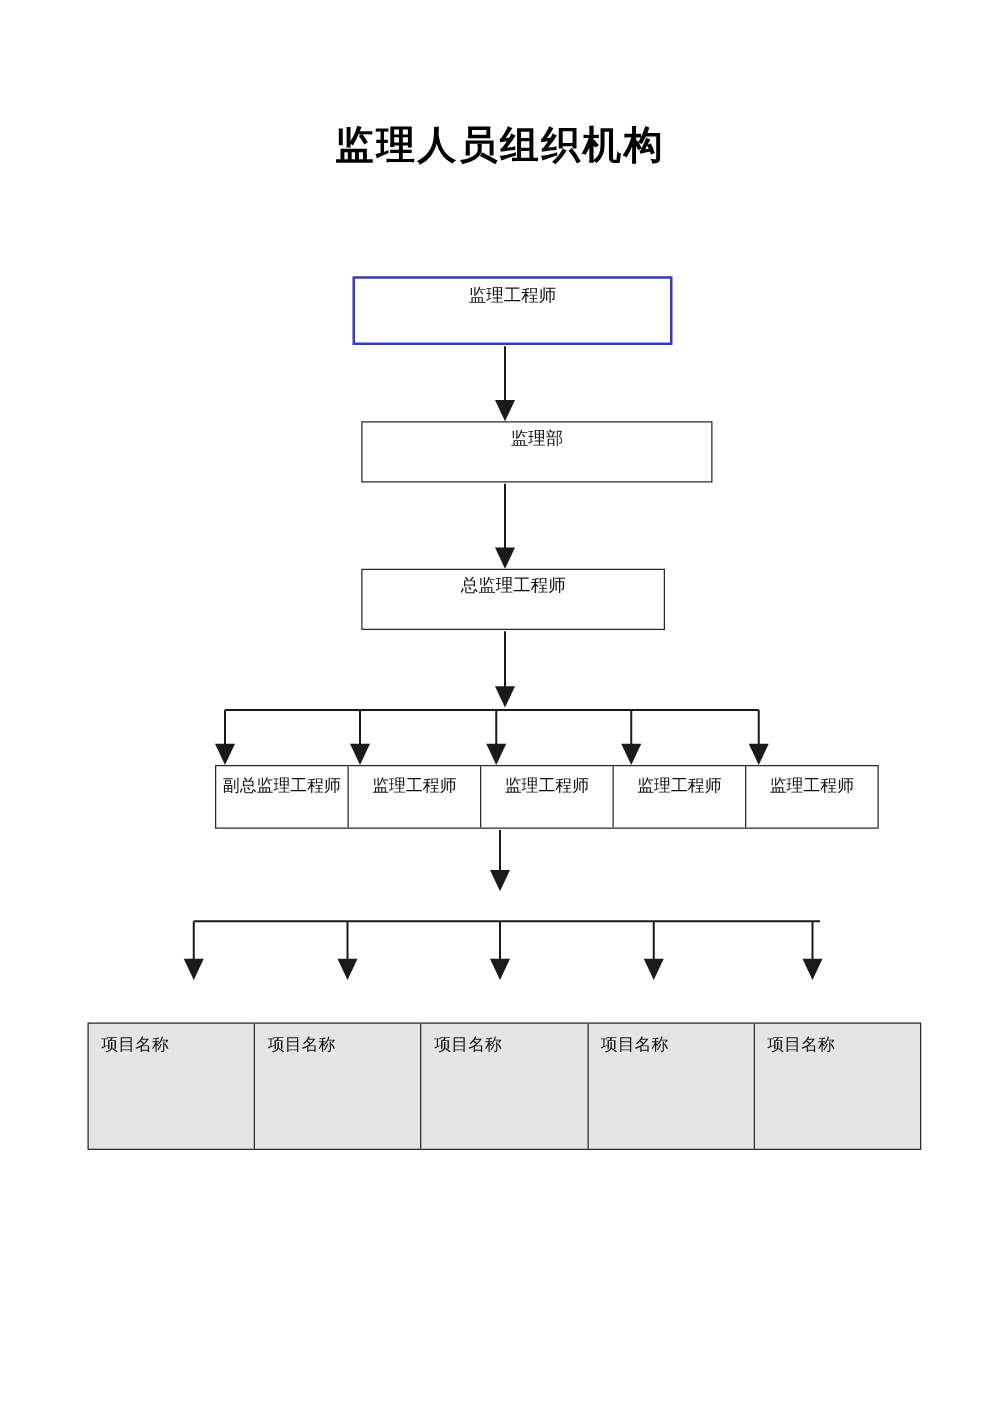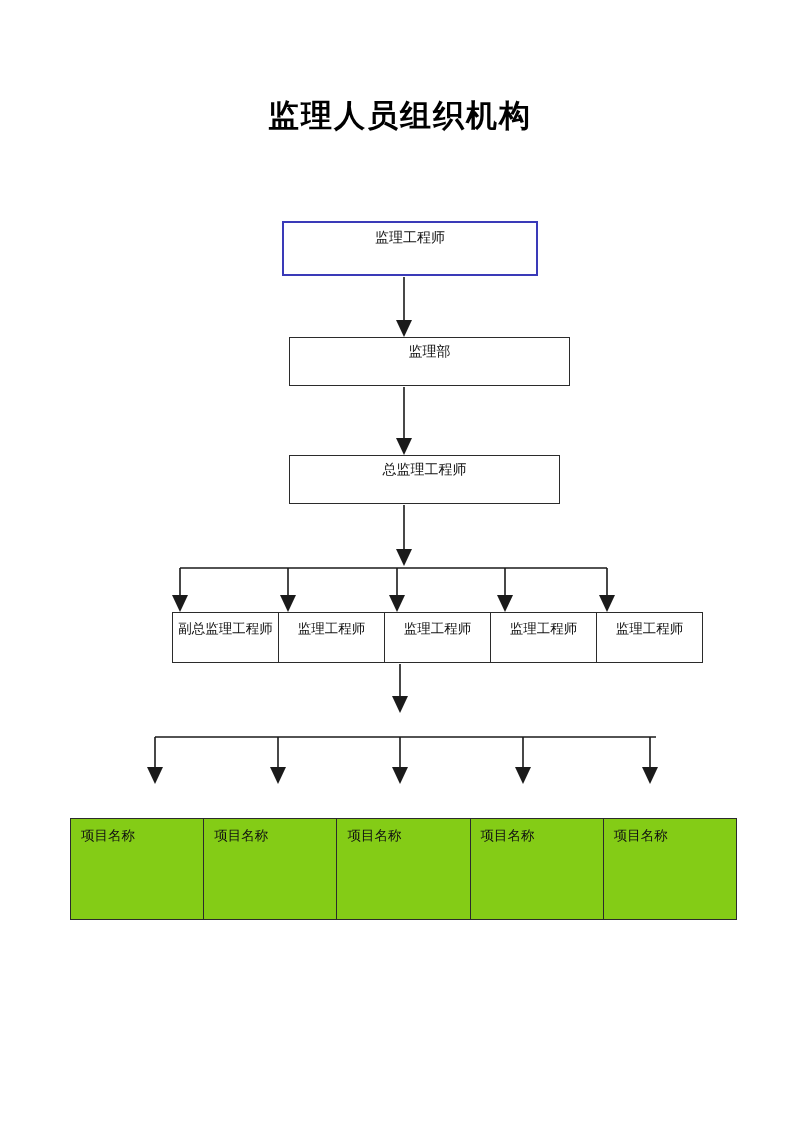--- a/index.html
+++ b/index.html
@@ -63,21 +63,21 @@
     left: 289px;
     top: 337px;
     width: 281px;
     height: 49px;
     border: 1.5px solid #2b2b2b;
   }
 
   .node-chief {
     left: 289px;
     top: 455px;
-    width: 271px;
+    width: 243px;
     height: 49px;
     border: 1.5px solid #2b2b2b;
   }
 
   
   .engineer-row {
     position: absolute;
     left: 133px;
     top: 612px;
     width: 531px;
@@ -103,21 +103,21 @@
   
   .project-row {
     position: absolute;
     left: 70px;
     top: 818px;
     width: 667px;
     height: 102px;
     display: flex;
     box-sizing: border-box;
     border: 1.5px solid #2b2b2b;
-    background: #84cc16;
+    background: #e5e5e5;
   }
   .project-cell {
     flex: 1 1 0;
     box-sizing: border-box;
     border-right: 1.2px solid #2b2b2b;
     text-align: left;
     font-size: 13.5px;
     line-height: 17px;
     padding: 8px 0 0 10px;
     color: #111111;

